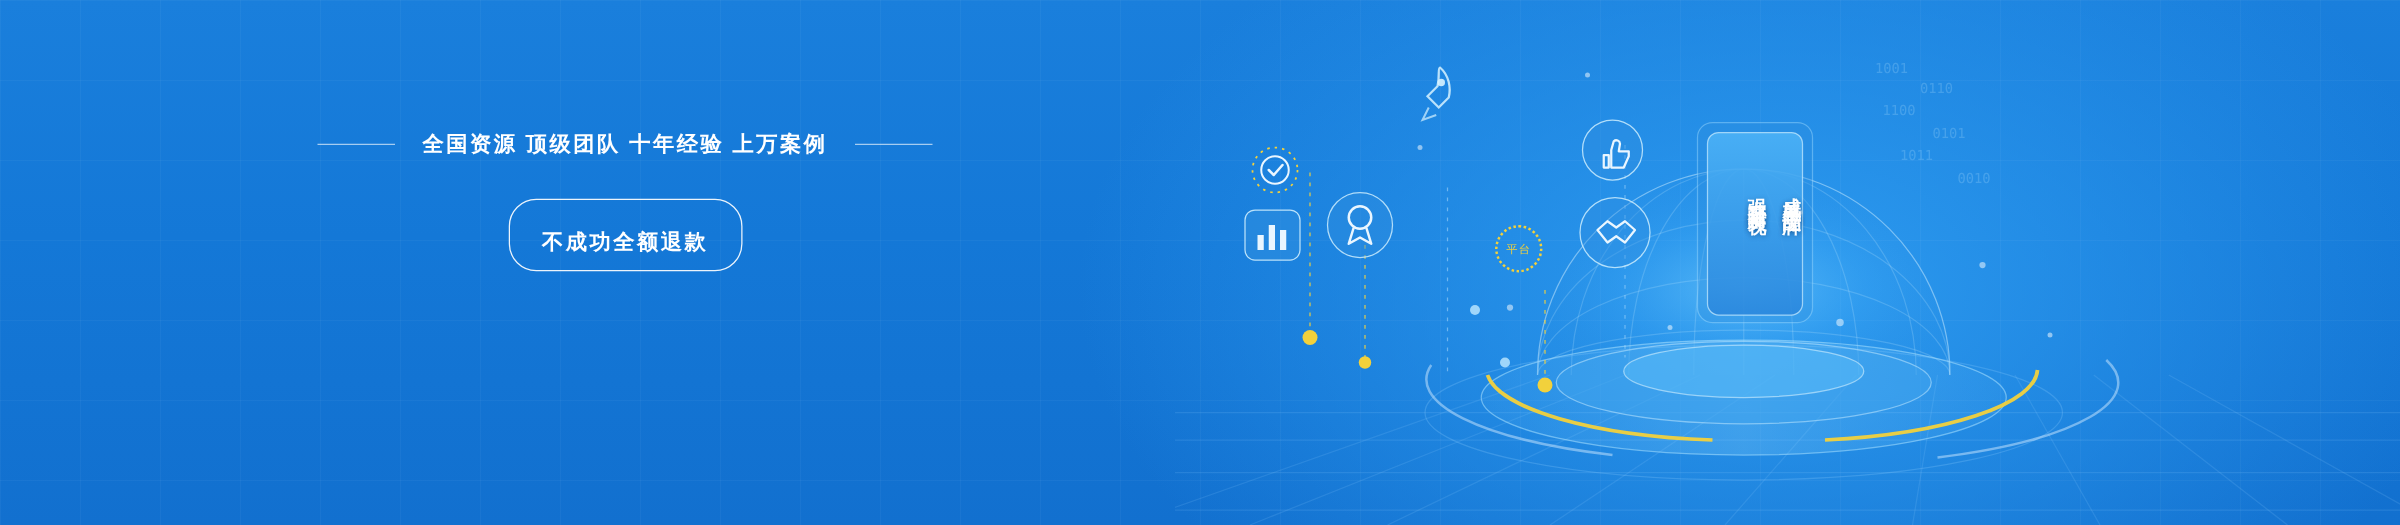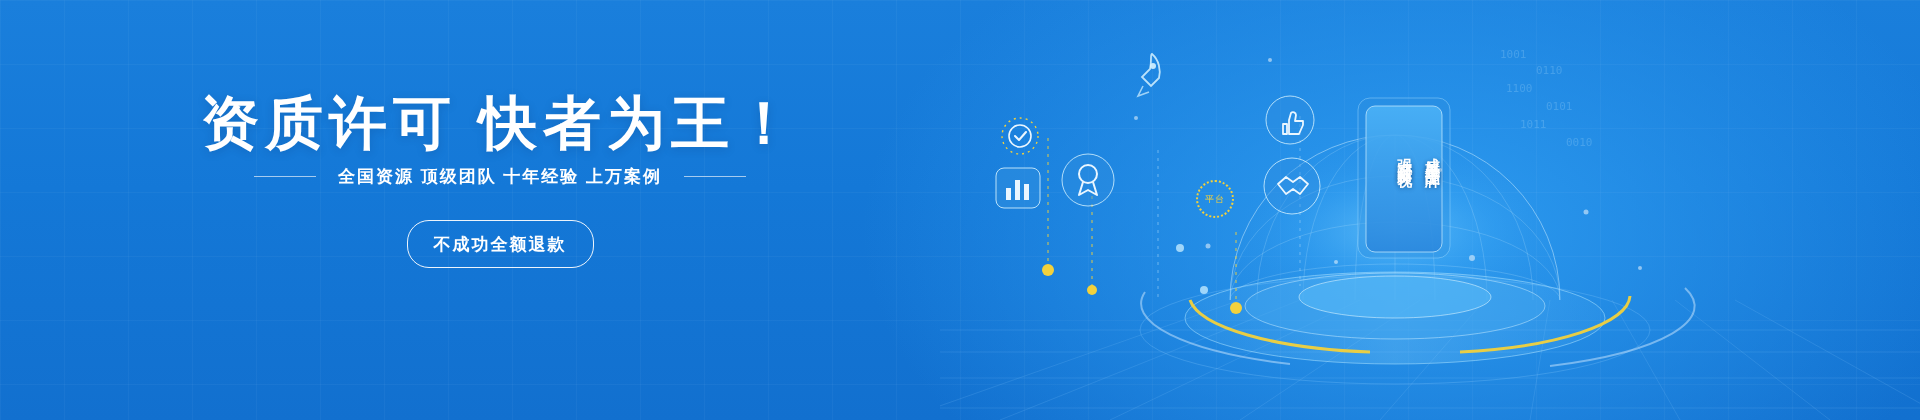--- a/index.html
+++ b/index.html
@@ -47,21 +47,21 @@
   .rule{
     width:62px; height:1px; background:rgba(255,255,255,.62);
   }
   .subline{
     font-size:17px; font-weight:bold; color:#ffffff;
     letter-spacing:2px; white-space:nowrap;
   }
   .cta-wrap{ margin-top:32px; }
   .cta{
     display:inline-block;
-    padding:12px 26px 11px;
+    padding:22px 26px 11px;
     border:1px solid rgba(255,255,255,.92);
     border-radius:22px;
     color:#ffffff; font-size:17px; font-weight:bold; letter-spacing:2px;
     background:transparent;
     cursor:pointer;
     white-space:nowrap;
   }
 
   
   .art{
@@ -94,21 +94,20 @@
 </style>
 </head>
 <body>
 
 <div id="banner">
 
   <div class="grid-overlay"></div>
 
   <div class="copy">
 
-    <div class="headline">资质许可  快者为王！</div>
 
     <div class="sub-row">
       <span class="rule"></span>
       <span class="subline">全国资源  顶级团队  十年经验  上万案例</span>
       <span class="rule"></span>
     </div>
 
     <div class="cta-wrap">
       <button class="cta">不成功全额退款</button>
     </div>

